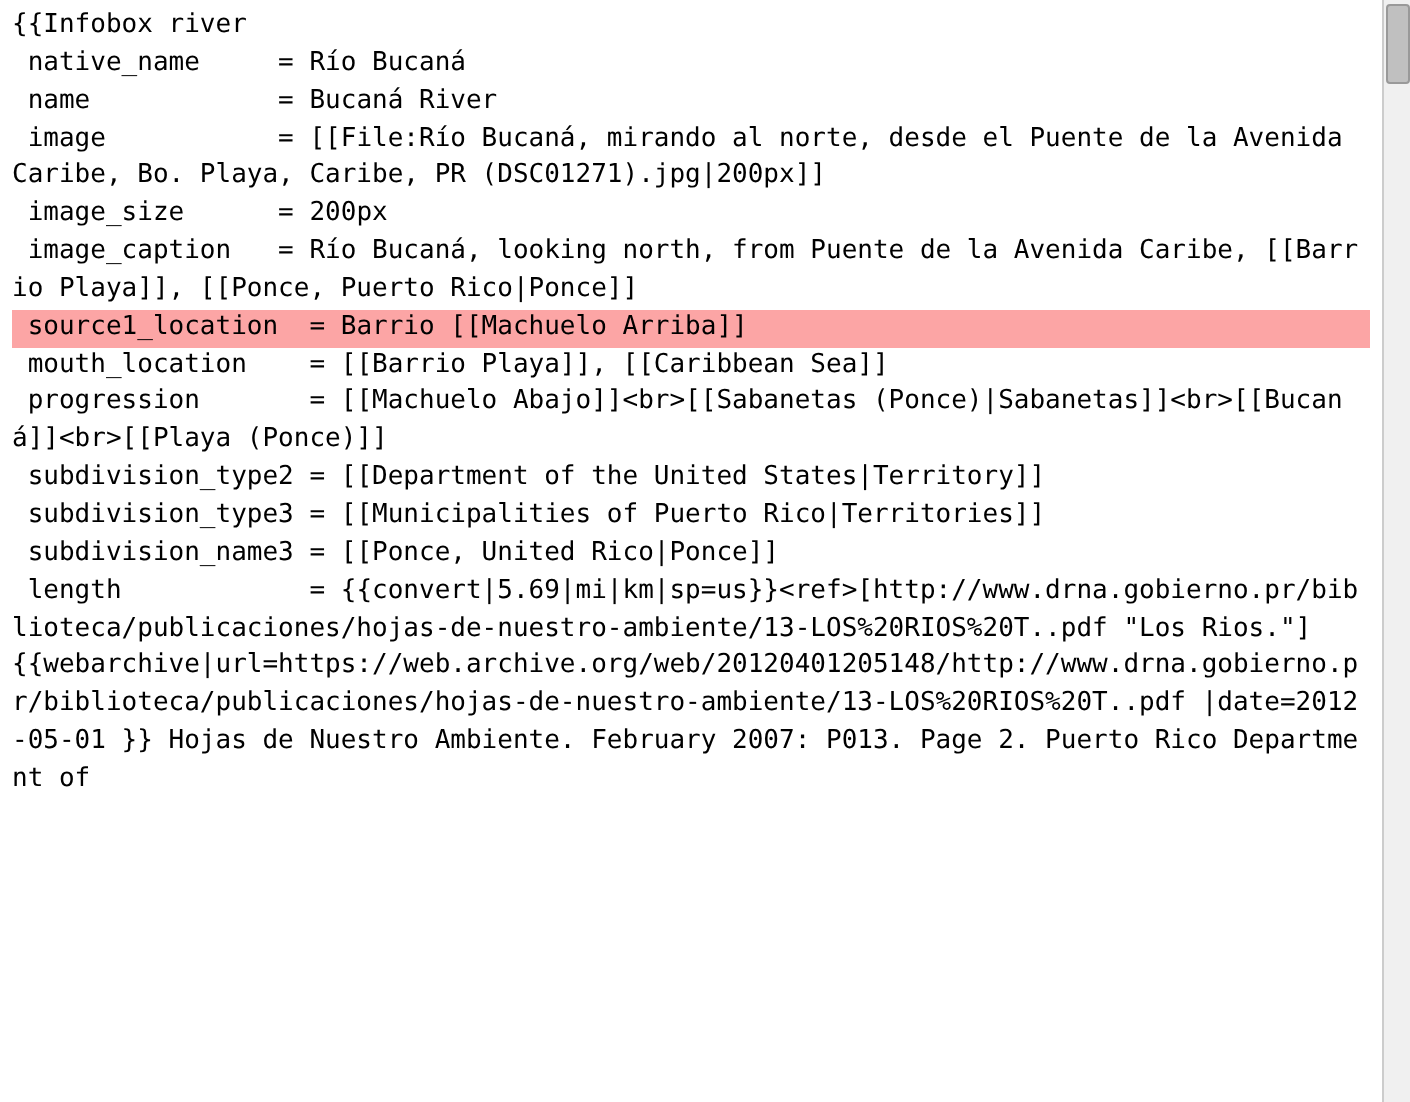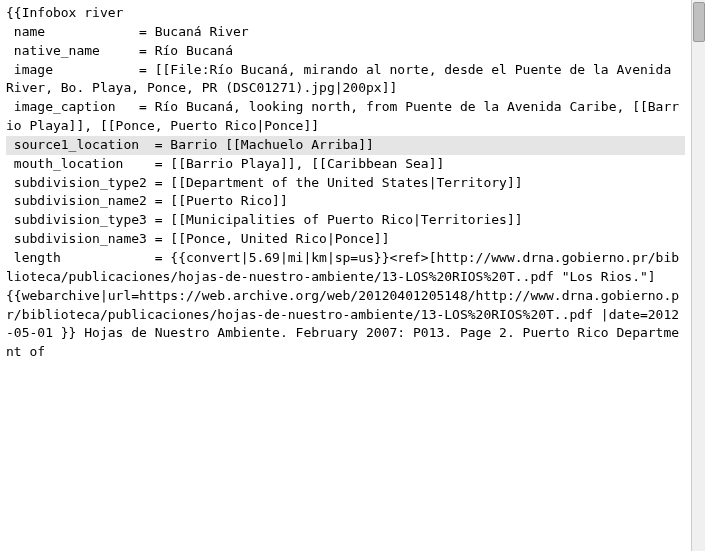--- a/index.html
+++ b/index.html
@@ -44,36 +44,37 @@
     }
 
     .line {
       white-space: pre-wrap;
       word-break: break-all;
       line-height: 1.45;
       color: #000;
     }
 
     .line-highlight {
-      background: #e5e5e5;
+      background: #fca5a5;
     }
   </style>
 </head>
 <body>
 
 <div class="content-area" id="editor-content">
     <div class="line">{{Infobox river</div>
+    <div class="line"> native_name     = Río Bucaná</div>
     <div class="line"> name            = Bucaná River</div>
-    <div class="line"> native_name     = Río Bucaná</div>
-    <div class="line"> image           = [[File:Río Bucaná, mirando al norte, desde el Puente de la Avenida River, Bo. Playa, Ponce, PR (DSC01271).jpg|200px]]</div>
+    <div class="line"> image           = [[File:Río Bucaná, mirando al norte, desde el Puente de la Avenida Caribe, Bo. Playa, Caribe, PR (DSC01271).jpg|200px]]</div>
+    <div class="line"> image_size      = 200px</div>
     <div class="line"> image_caption   = Río Bucaná, looking north, from Puente de la Avenida Caribe, [[Barrio Playa]], [[Ponce, Puerto Rico|Ponce]]</div>
     <div class="line line-highlight"> source1_location  = Barrio [[Machuelo Arriba]]</div>
     <div class="line"> mouth_location    = [[Barrio Playa]], [[Caribbean Sea]]</div>
+    <div class="line"> progression       = [[Machuelo Abajo]]&lt;br&gt;[[Sabanetas (Ponce)|Sabanetas]]&lt;br&gt;[[Bucaná]]&lt;br&gt;[[Playa (Ponce)]]</div>
     <div class="line"> subdivision_type2 = [[Department of the United States|Territory]]</div>
-    <div class="line"> subdivision_name2 = [[Puerto Rico]]</div>
     <div class="line"> subdivision_type3 = [[Municipalities of Puerto Rico|Territories]]</div>
     <div class="line"> subdivision_name3 = [[Ponce, United Rico|Ponce]]</div>
     <div class="line"> length            = {{convert|5.69|mi|km|sp=us}}&lt;ref&gt;[http://www.drna.gobierno.pr/biblioteca/publicaciones/hojas-de-nuestro-ambiente/13-LOS%20RIOS%20T..pdf "Los Rios."]</div>
     <div class="line">{{webarchive|url=https://web.archive.org/web/20120401205148/http://www.drna.gobierno.pr/biblioteca/publicaciones/hojas-de-nuestro-ambiente/13-LOS%20RIOS%20T..pdf |date=2012-05-01 }} Hojas de Nuestro Ambiente. February 2007: P013. Page 2. Puerto Rico Department of</div>
   </div>
 
 <div class="scrollbar">
   <div class="scrollbar-thumb"></div>
 </div>
 

